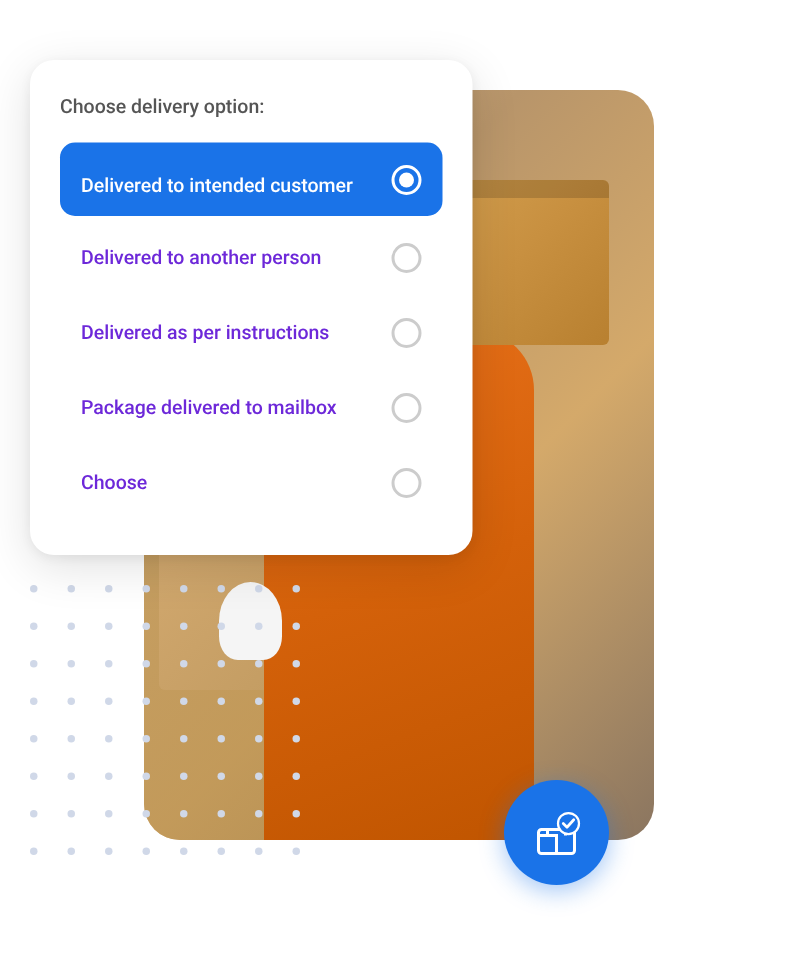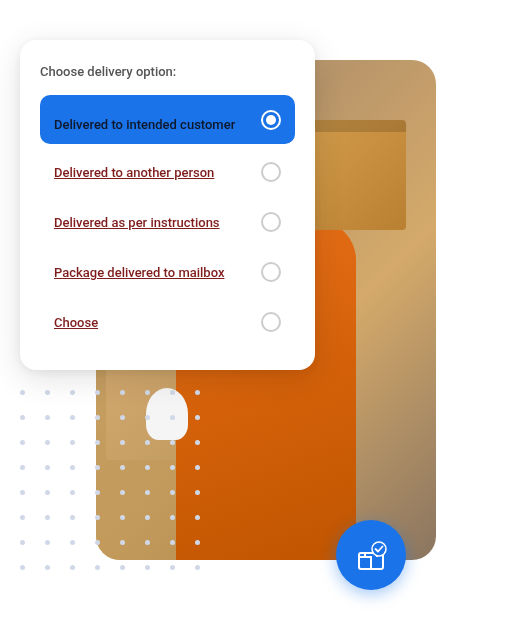--- a/index.html
+++ b/index.html
@@ -181,27 +181,26 @@
     .option-item.unselected {
       background: transparent;
     }
 
     .option-label {
       font-size: 13px;
       font-weight: 500;
     }
 
     .option-item.selected .option-label {
-      color: #0f172a;
+      color: #ffffff;
       margin-top: 10px;
     }
 
     .option-item.unselected .option-label {
-      color: #7f1d1d;
-      text-decoration: underline;
+      color: #6d28d9;
     }
 
     
     .radio-btn {
       width: 20px;
       height: 20px;
       border-radius: 50%;
       flex-shrink: 0;
       display: flex;
       align-items: center;

